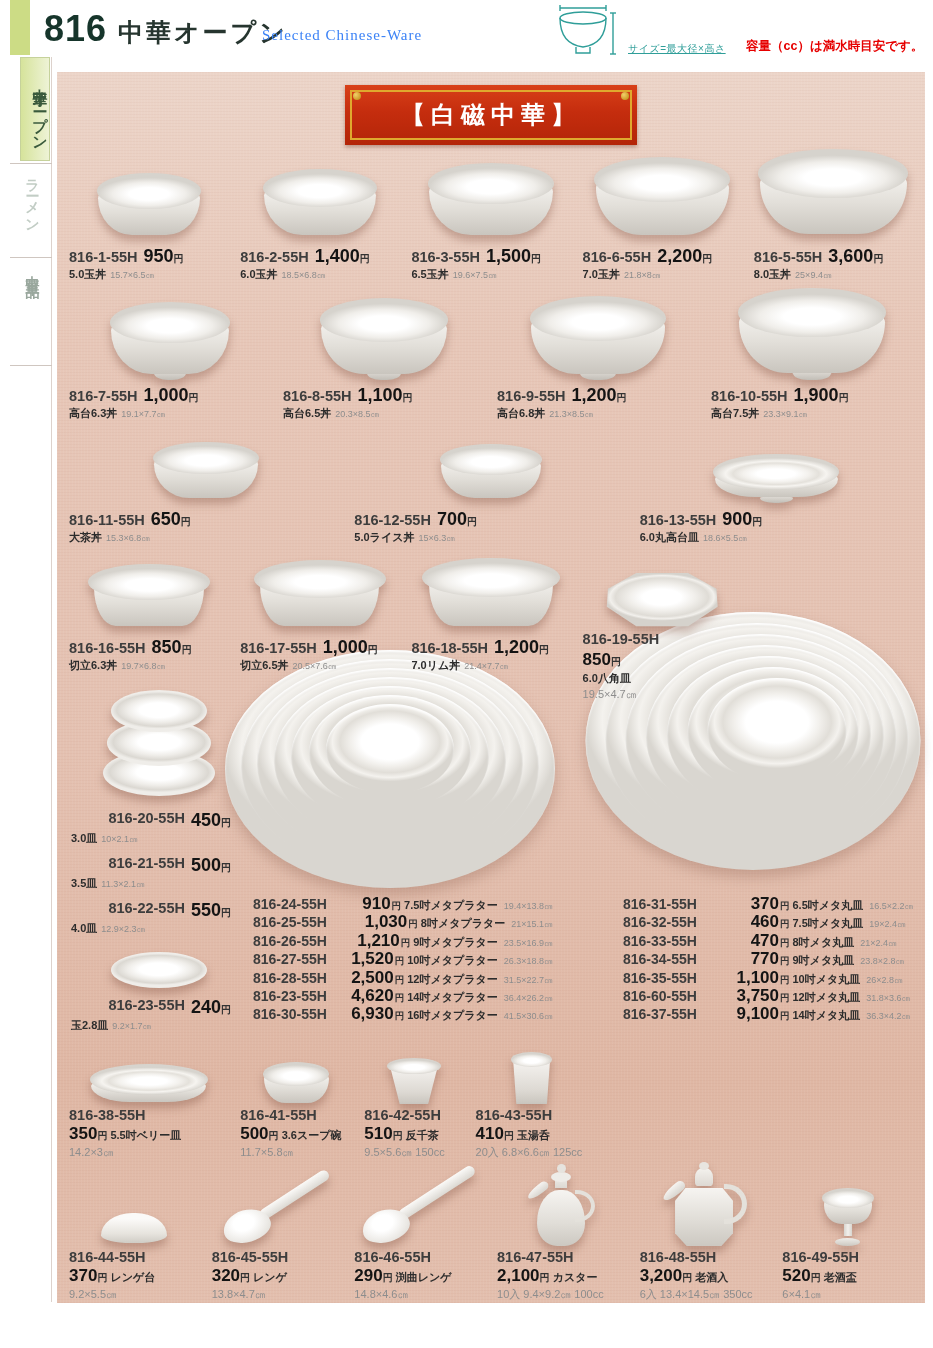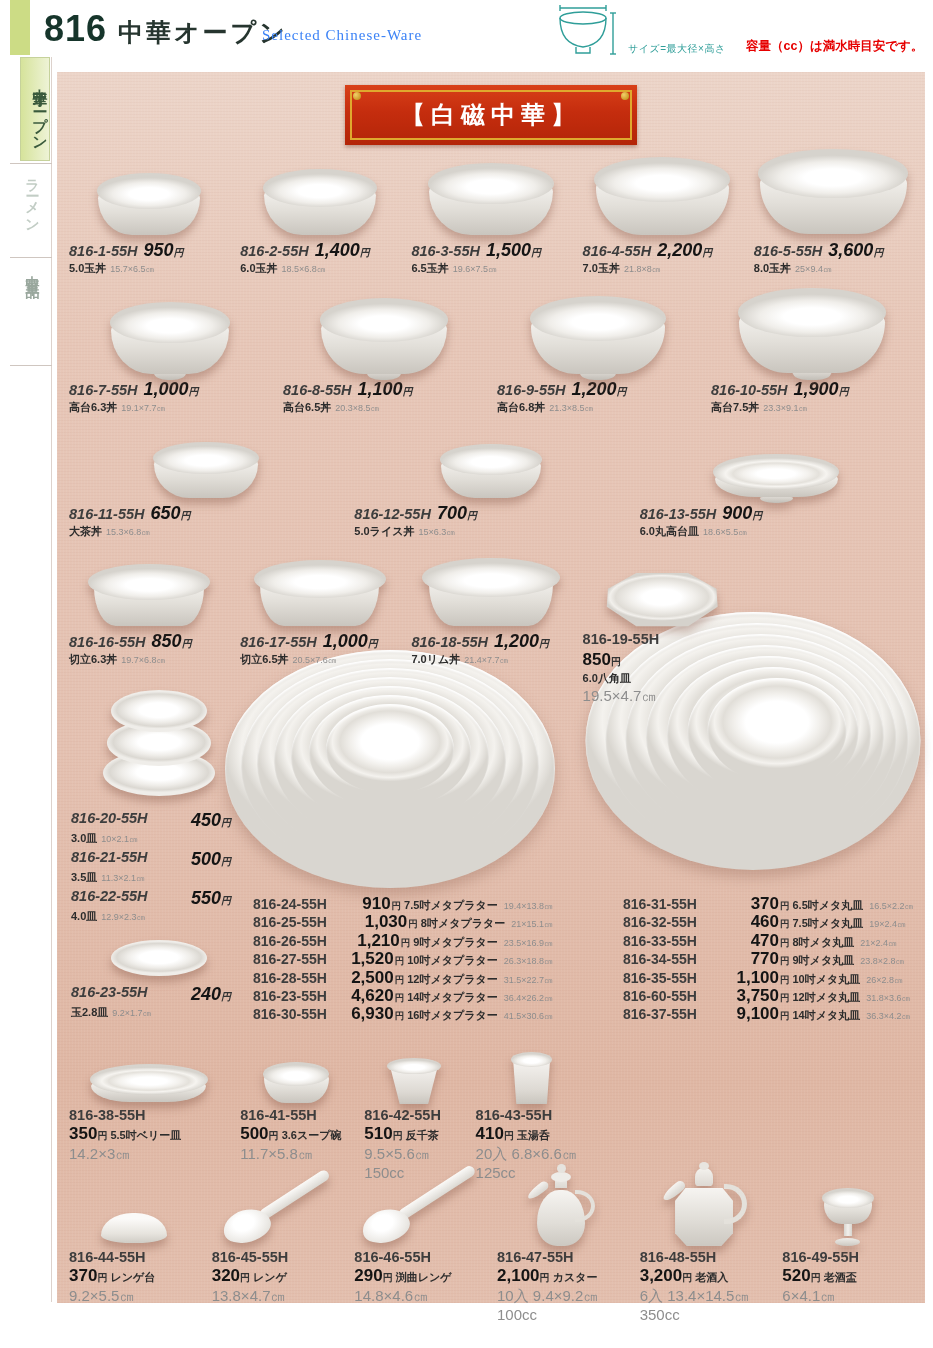--- a/index.html
+++ b/index.html
@@ -5,21 +5,21 @@
   html,body{margin:0;padding:0;background:#fff;}
   body{width:933px;height:1348px;position:relative;overflow:hidden;
        font-family:"Liberation Sans","DejaVu Sans",sans-serif;color:#333;}
   
   .hdr-block{position:absolute;left:10px;top:0;width:20px;height:55px;background:#ccdc85;}
   .pgnum{position:absolute;left:44px;top:8px;font-size:36px;font-weight:800;color:#16352b;letter-spacing:1px;}
   .pgtitle{position:absolute;left:118px;top:16px;font-size:25px;font-weight:700;color:#26352f;letter-spacing:3px;}
   .pgsub{position:absolute;left:262px;top:27px;font-family:"Liberation Serif","DejaVu Serif",serif;
          font-size:15px;color:#3b82f6;letter-spacing:1px;}
   .szicon{position:absolute;left:556px;top:4px;}
-  .sznote{position:absolute;left:628px;top:42px;font-size:10px;color:#2f9e99;letter-spacing:.5px;}
+  .sznote{position:absolute;left:628px;top:42px;font-size:10px;color:#2f9e99;letter-spacing:.5px;text-decoration:underline;}
   .capnote{position:absolute;left:746px;top:38px;font-size:12.5px;font-weight:700;color:#e60000;}
   
   .side{position:absolute;left:10px;top:57px;width:42px;height:1245px;}
   .vline{position:absolute;right:0;top:0;width:1px;height:1245px;background:#ddd2cc;}
   .stab{writing-mode:vertical-rl;text-orientation:upright;letter-spacing:3px;cursor:pointer;}
   .tab1{position:absolute;left:10px;top:0;width:30px;height:104px;background:linear-gradient(90deg,#d6e39b,#eef3d6);
         border:1px solid #c6d29b;color:#3a5a3c;font-size:15px;font-weight:700;padding-top:6px;box-sizing:border-box;text-align:center;}
   .tab2{position:absolute;left:14px;top:112px;color:#c2cdc5;font-size:14px;font-weight:700;}
   .tab3{position:absolute;left:14px;top:208px;color:#99a79d;font-size:14px;font-weight:700;}
   .sep{position:absolute;left:0;width:42px;height:1px;background:#cfc6c0;}
@@ -36,26 +36,26 @@
   .banner:before{content:"";position:absolute;inset:5px;border:2px solid #dfa92e;}
   .banner .dot{position:absolute;top:7px;width:8px;height:8px;border-radius:50%;
                background:radial-gradient(circle at 35% 35%,#f4cf6a,#b8860b);}
   .banner .dl{left:8px}.banner .dr{right:8px}
   .banner-t{position:relative;color:#fff;font-size:24px;font-weight:700;letter-spacing:6px;
             font-family:"Liberation Serif","DejaVu Serif",serif;}
   
   .prow{position:absolute;left:6px;right:6px;display:flex;z-index:2;}
   .cell{flex:1;min-width:0;padding:0 6px;box-sizing:border-box;}
   .imgbox{display:flex;align-items:flex-end;justify-content:center;}
-  .lb1{font-size:14.5px;font-weight:700;color:#3d3d3d;margin-top:3px;white-space:nowrap;font-style:italic;}
+  .lb1{font-size:14.5px;font-weight:700;color:#3d3d3d;margin-top:9px;white-space:nowrap;}
   .price{font-size:18px;font-weight:800;color:#141414;margin-left:6px;}
   .yen{font-size:10px;font-weight:700;color:#333;}
   .lb2{font-size:11px;font-weight:700;color:#2c2c2c;white-space:nowrap;}
   .dims{font-size:9px;font-weight:400;color:#8d8d8d;margin-left:4px;letter-spacing:0;}
-  .spread{display:flex;justify-content:space-between;max-width:160px;}
+  .spread{display:flex;justify-content:flex-end;max-width:160px;}
   
   .plist{position:absolute;z-index:3;}
   .lrow{display:flex;align-items:baseline;height:18.4px;white-space:nowrap;}
   .lcode{width:100px;font-size:14px;font-weight:700;color:#3d3d3d;}
   .lprice{width:56px;text-align:right;font-size:17px;font-weight:800;color:#141414;}
   .lyen{font-size:9.5px;font-weight:700;margin:0 3px 0 1px;}
   .ldesc{font-size:11px;font-weight:700;color:#2c2c2c;}
   .ldims{font-size:9px;color:#8d8d8d;margin-left:6px;}
   
   .ware{position:relative;filter:drop-shadow(0 6px 4px rgba(130,82,66,.38));}
@@ -133,21 +133,21 @@
             background:linear-gradient(#f6f4f1,#d8d5cf);border-radius:60% 20% 20% 60%/50%;}
   .jug .jhnd{right:0;top:22px;width:18px;height:30px;border:5px solid #e4e1db;border-left:none;
             border-radius:0 90% 90% 0/0 50% 50% 0;}
   .stem .bd{left:4%;right:4%;top:10%;height:52%;border-radius:40% 40% 46% 46%/46% 46% 80% 80%;}
   .stem .rm{height:34%;}
   .stem .stm{left:42%;width:16%;top:58%;height:24%;background:linear-gradient(90deg,#d8d5cf,#f2f0ec,#d8d5cf);}
   .stem .bse{left:26%;width:48%;bottom:0;height:14%;border-radius:50%;background:linear-gradient(#eeece8,#ccc8c1);}
   .lb1s{font-size:14.5px;font-weight:700;color:#3d3d3d;margin-top:3px;}
   .lb2s{font-size:11px;font-weight:700;color:#2c2c2c;margin-top:1px;}
   .price2{font-size:17px;font-weight:800;color:#141414;}
-  .dims2{font-size:15px;color:#8d8d8d;margin-top:1px;}
+  .dims2{font-size:11px;color:#8d8d8d;margin-top:1px;}
 </style>
 </head>
 <body>
 
 <div class="hdr-block"></div>
 <div class="pgnum">816</div>
 <div class="pgtitle">中華オープン</div>
 <div class="pgsub">Selected Chinese-Ware</div>
 <div class="szicon">
   <svg width="66" height="58" viewBox="0 0 66 58">
@@ -216,21 +216,21 @@
       <div class="lb1"><span>816-3-55H</span><span class="price">1,500</span><span class="yen">円</span></div>
       <div class="lb2"><span>6.5玉丼</span><span class="dims">19.6×7.5㎝</span></div>
       </div>
     <div class="cell">
         <div class="imgbox" style="height:90px">
           <div class="ware bowl" style="width:136px;height:80px">
             <i class="bd"></i>
             <i class="rm"></i>
           </div>
         </div>
-      <div class="lb1"><span>816-4-55H</span><span class="price">2,200</span><span class="yen">円</span></div>
+      <div class="lb1"><span>816-6-55H</span><span class="price">2,200</span><span class="yen">円</span></div>
       <div class="lb2"><span>7.0玉丼</span><span class="dims">21.8×8㎝</span></div>
       </div>
     <div class="cell">
         <div class="imgbox" style="height:90px">
           <div class="ware bowl" style="width:150px;height:88px">
             <i class="bd"></i>
             <i class="rm"></i>
           </div>
         </div>
       <div class="lb1"><span>816-5-55H</span><span class="price">3,600</span><span class="yen">円</span></div>

